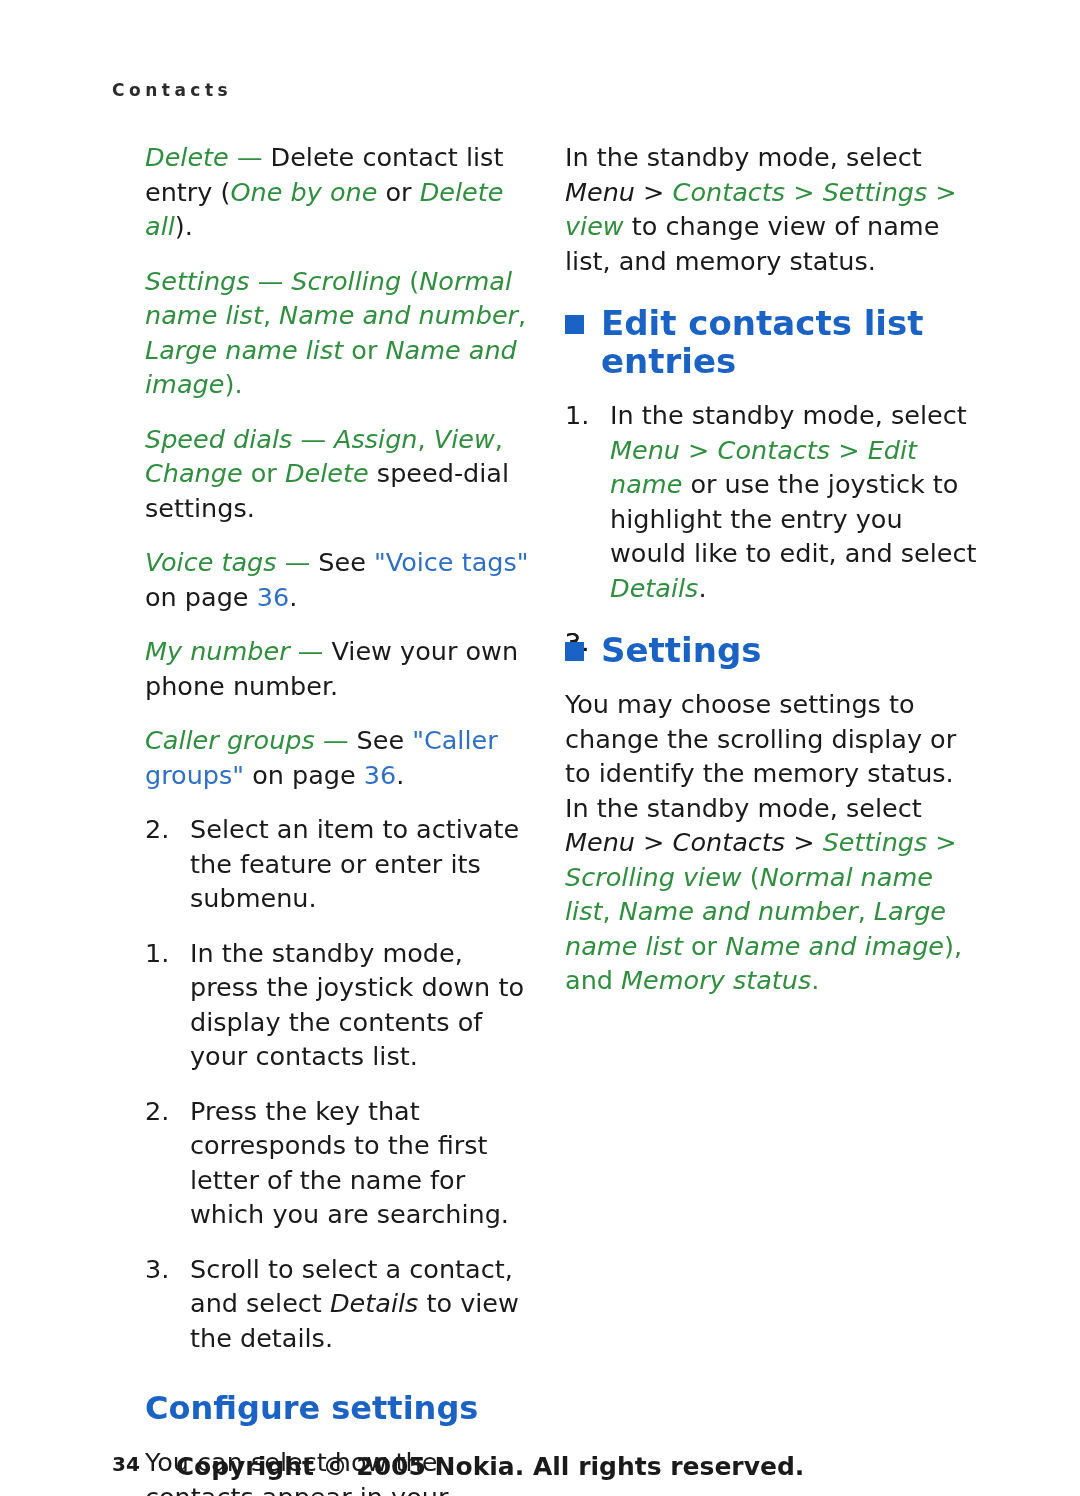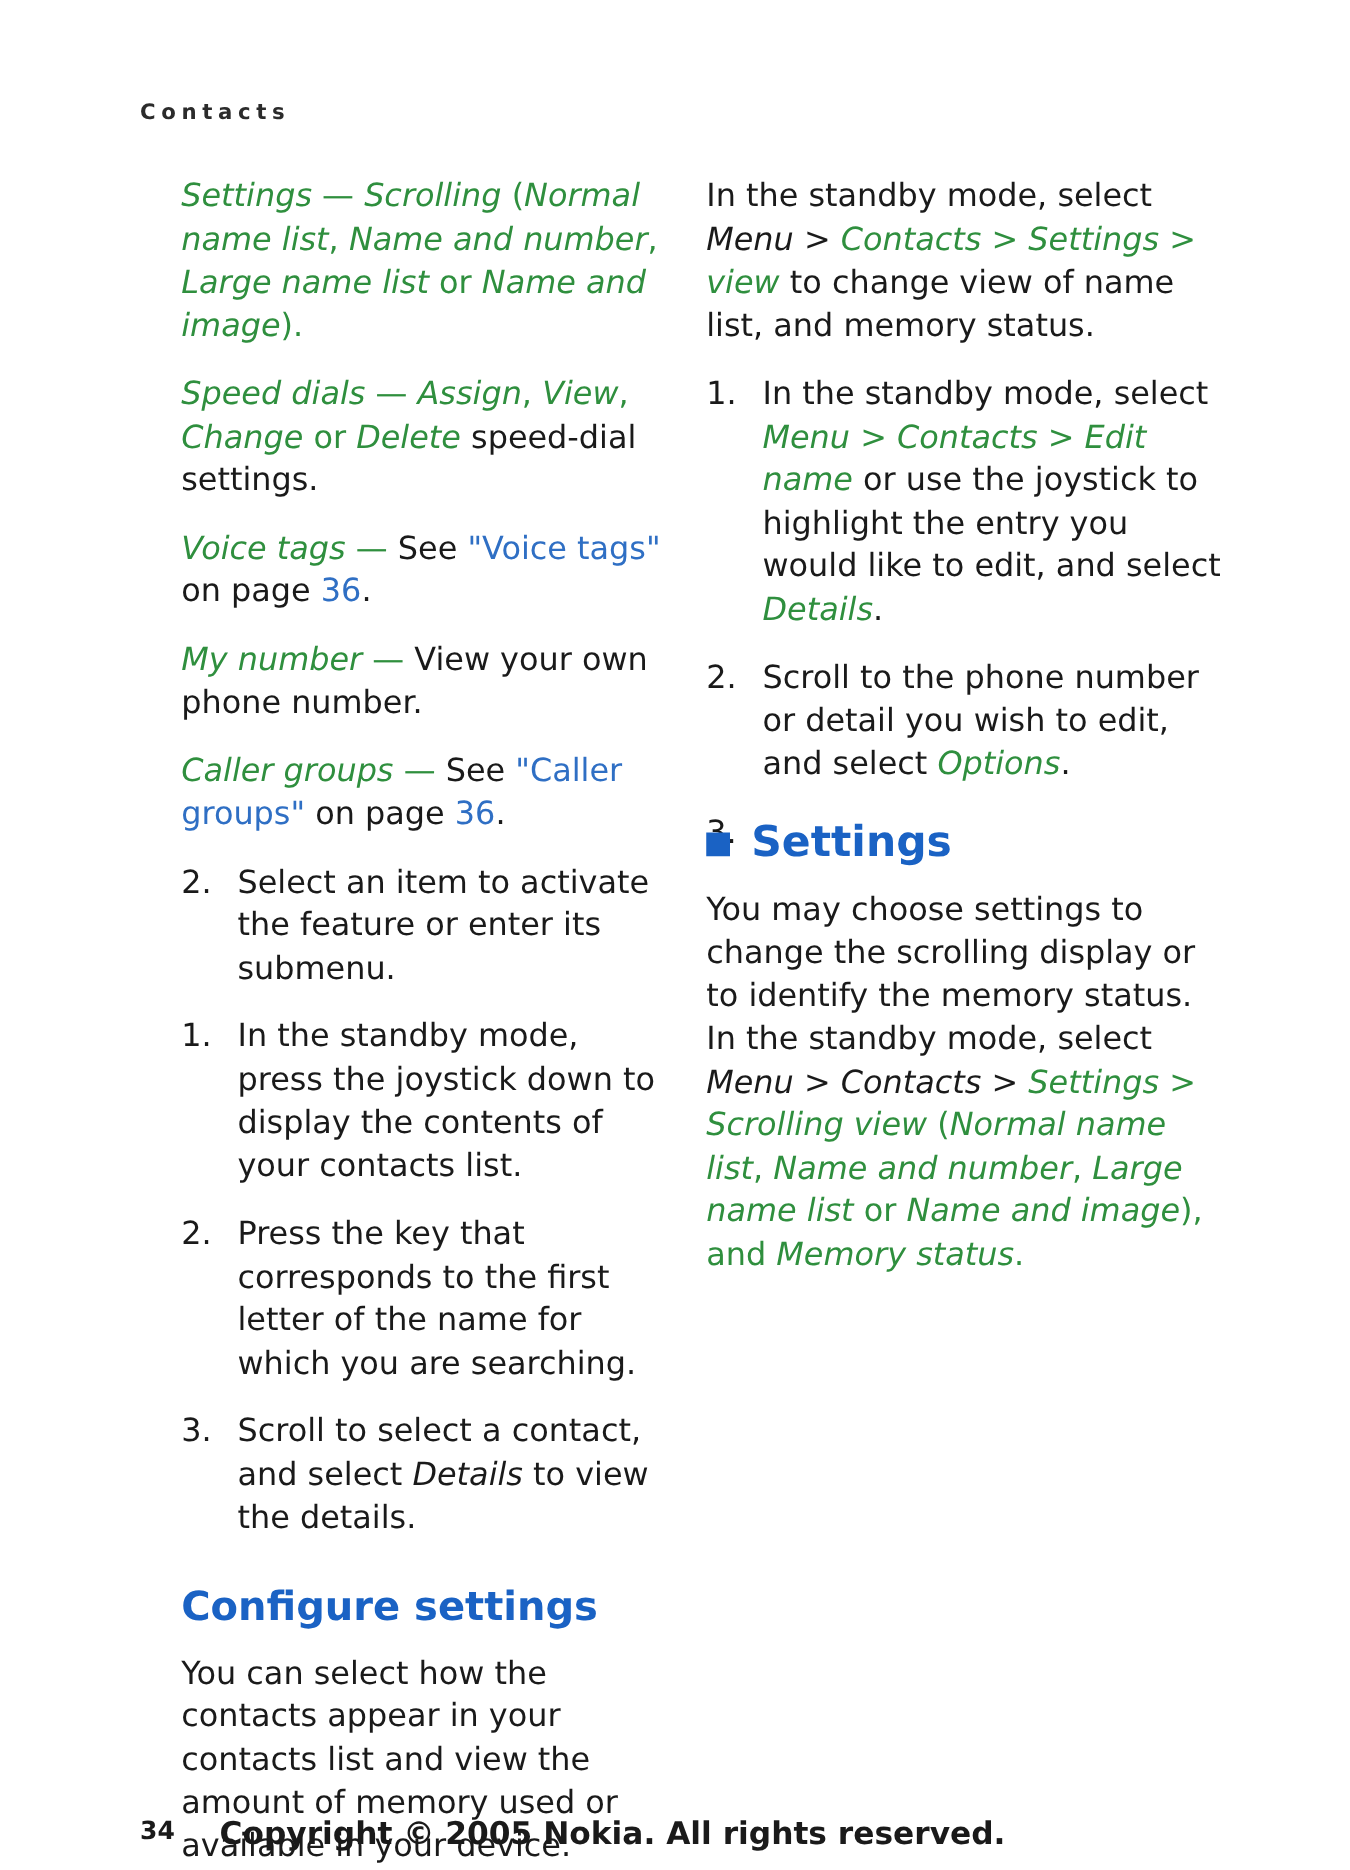--- a/index.html
+++ b/index.html
@@ -118,20 +118,23 @@
 </style>
 </head>
 <body>
 
 <div class="page">
 
   <div class="running-head">Contacts</div>
 
   <div class="col col-left">
 
+    <p>
+      <span class="green">Delete</span><span class="green-normal"> — </span><span>Delete contact list entry (</span><span class="green">One by one</span><span> or </span><span class="green">Delete all</span><span>).</span>
+    </p>
 
     <p>
       <span class="green">Settings</span><span class="green-normal"> — </span><span class="green">Scrolling</span><span class="green-normal"> (</span><span class="green">Normal name list</span><span class="green-normal">, </span><span class="green">Name and number</span><span class="green-normal">, </span><span class="green">Large name list</span><span class="green-normal"> or </span><span class="green">Name and image</span><span class="green-normal">).</span>
     </p>
 
     <p>
       <span class="green">Speed dials</span><span class="green-normal"> — </span><span class="green">Assign</span><span class="green-normal">, </span><span class="green">View</span><span class="green-normal">, </span><span class="green">Change</span><span class="green-normal"> or </span><span class="green">Delete</span><span> speed-dial settings.</span>
     </p>
 
     <p>
@@ -170,27 +173,30 @@
     <p>You can select how the contacts appear in your contacts list and view the amount of memory used or available in your device.</p>
 
   </div>
 
   <div class="col col-right">
 
     <p>
       <span>In the standby mode, select </span><span class="it">Menu</span><span> &gt; </span><span class="green">Contacts</span><span class="green-normal"> &gt; </span><span class="green">Settings</span><span class="green-normal"> &gt; </span><span class="green">view</span><span> to change view of name list, and memory status.</span>
     </p>
 
+    <h2 class="sq">
+      <span class="sqmark"></span><span>Edit contacts list entries</span>
+    </h2>
 
     <ol class="list">
       <li>
         <span class="num">1.</span><span><span>In the standby mode, select </span><span class="green">Menu</span><span class="green-normal"> &gt; </span><span class="green">Contacts</span><span class="green-normal"> &gt; </span><span class="green">Edit name</span><span> or use the joystick to highlight the entry you would like to edit, and select </span><span class="green">Details</span><span>.</span></span>
       </li>
       <li>
-        <span class="num">2.</span><span><span>Scroll to the phone number or detail you wish to edit, and select </span><span class="green">Options</span><span>.</span></span>
+        <span class="num">2.</span>
       </li>
       <li>
         <span class="num">3.</span>
       </li>
     </ol>
 
     <h2 class="sq">
       <span class="sqmark"></span><span>Settings</span>
     </h2>
 

